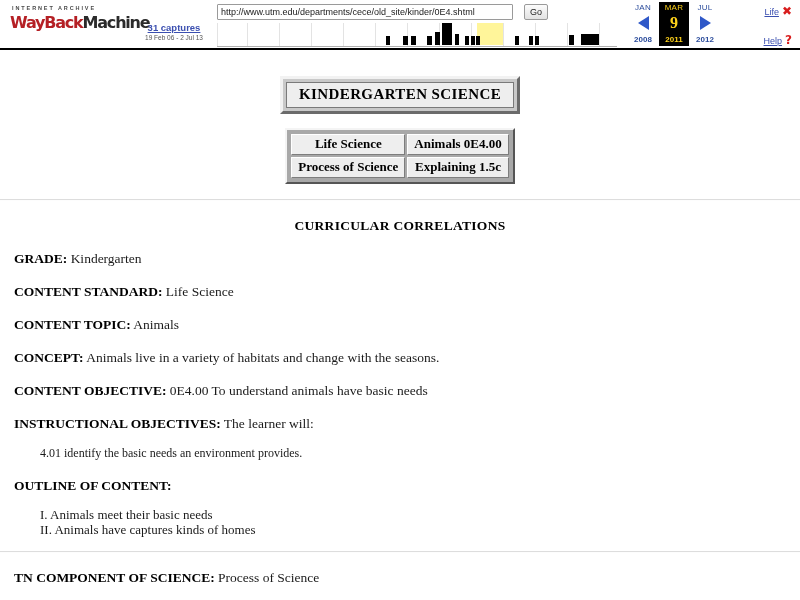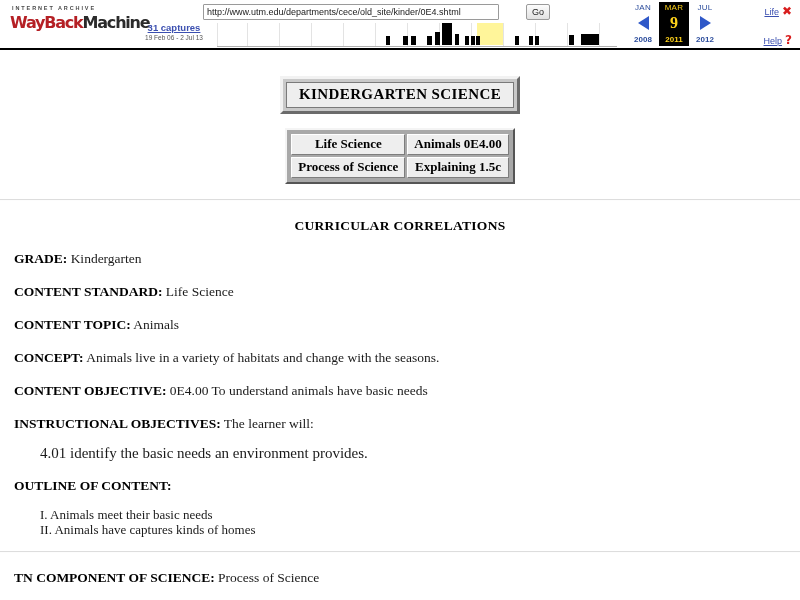--- a/index.html
+++ b/index.html
@@ -74,21 +74,21 @@
     font-size: 6.5px;
     color: #555555;
     display: block;
     line-height: 9px;
     white-space: nowrap;
   }
 
   
   #wb-url-row {
     position: absolute;
-    left: 203px;
+    left: 217px;
     top: 4px;
     width: 338px;
     height: 20px;
   }
   #wb-url-input {
     position: absolute;
     left: 0;
     top: 0;
     width: 296px;
     height: 16px;
@@ -110,21 +110,20 @@
     height: 16px;
     box-sizing: border-box;
     background: linear-gradient(#fcfcfc, #e2e2e2);
     border: 1px solid #9a9a9a;
     border-radius: 2px;
     font-size: 9px;
     color: #222222;
     text-align: center;
     line-height: 14px;
     cursor: pointer;
-    margin-left: 16px;
   }
 
   
   #wb-timeline {
     position: absolute;
     left: 217px;
     top: 23px;
     width: 400px;
     height: 23px;
     background: #ffffff;
@@ -328,21 +327,21 @@
     letter-spacing: 0.3px;
   }
   .field {
     font-size: 13.5px;
     color: #1a1a1a;
     margin-top: 17px;
     line-height: 16px;
   }
   .field b { color: #000000; }
   .indent {
-    font-size: 15px;
+    font-size: 12px;
     color: #1a1a1a;
     margin-top: 13px;
     margin-left: 26px;
     line-height: 16px;
   }
   .indent-tight {
     font-size: 13px;
     color: #1a1a1a;
     margin-top: 13px;
     margin-left: 26px;

